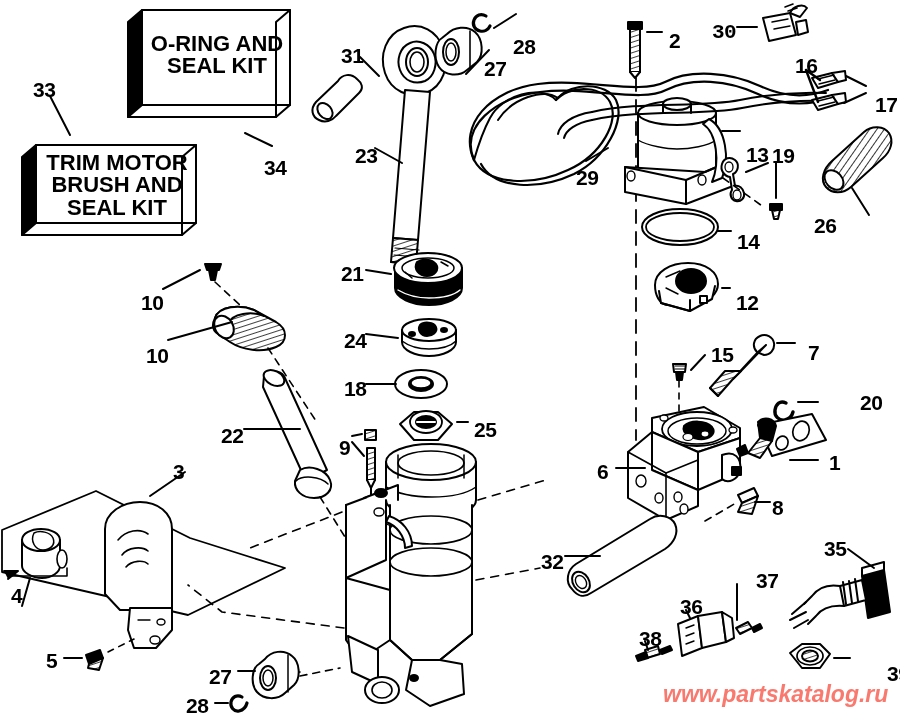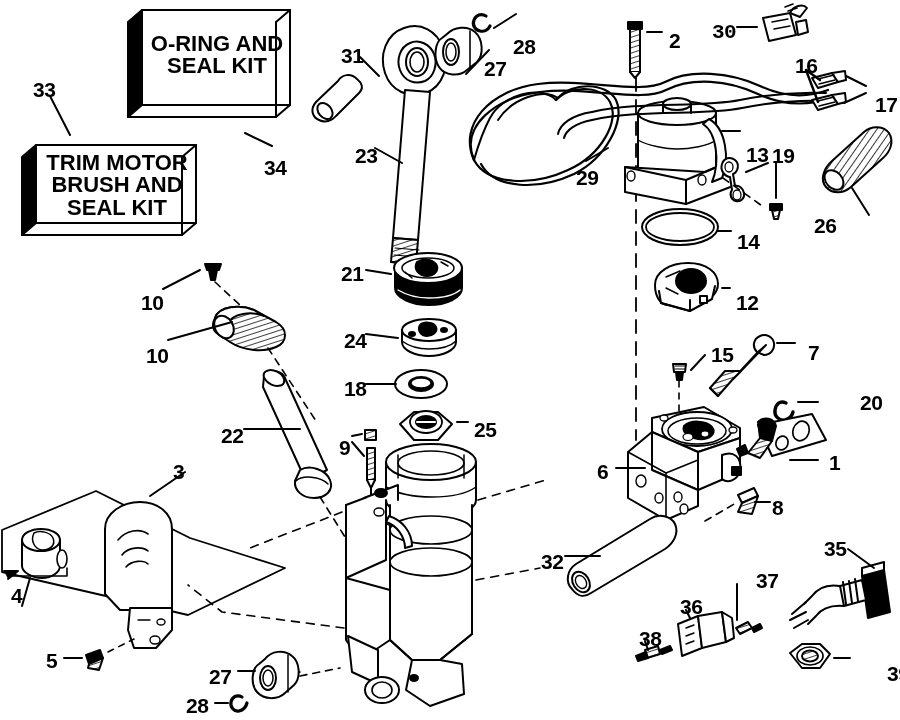--- a/index.html
+++ b/index.html
@@ -486,14 +486,15 @@
       <div class="cal" style="left: 264px; top: 157px;">34</div>
       <div class="cal" style="left: 824px; top: 538px;">35</div>
       <div class="cal" style="left: 680px; top: 596px;">36</div>
       <div class="cal" style="left: 731px; top: 570px; margin-left: 25px;">37</div>
       <div class="cal" style="left: 639px; top: 628px;">38</div>
       <div class="cal" style="left: 862px; top: 663px; margin-left: 25px;">39</div>
       <div class="cal" style="left: 209px; top: 666px;">27</div>
       <div class="cal" style="left: 186px; top: 695px;">28</div>
     </div>
 
+  <div id="wm">www.partskatalog.ru</div>
 
 </div>
 
 </body></html>

